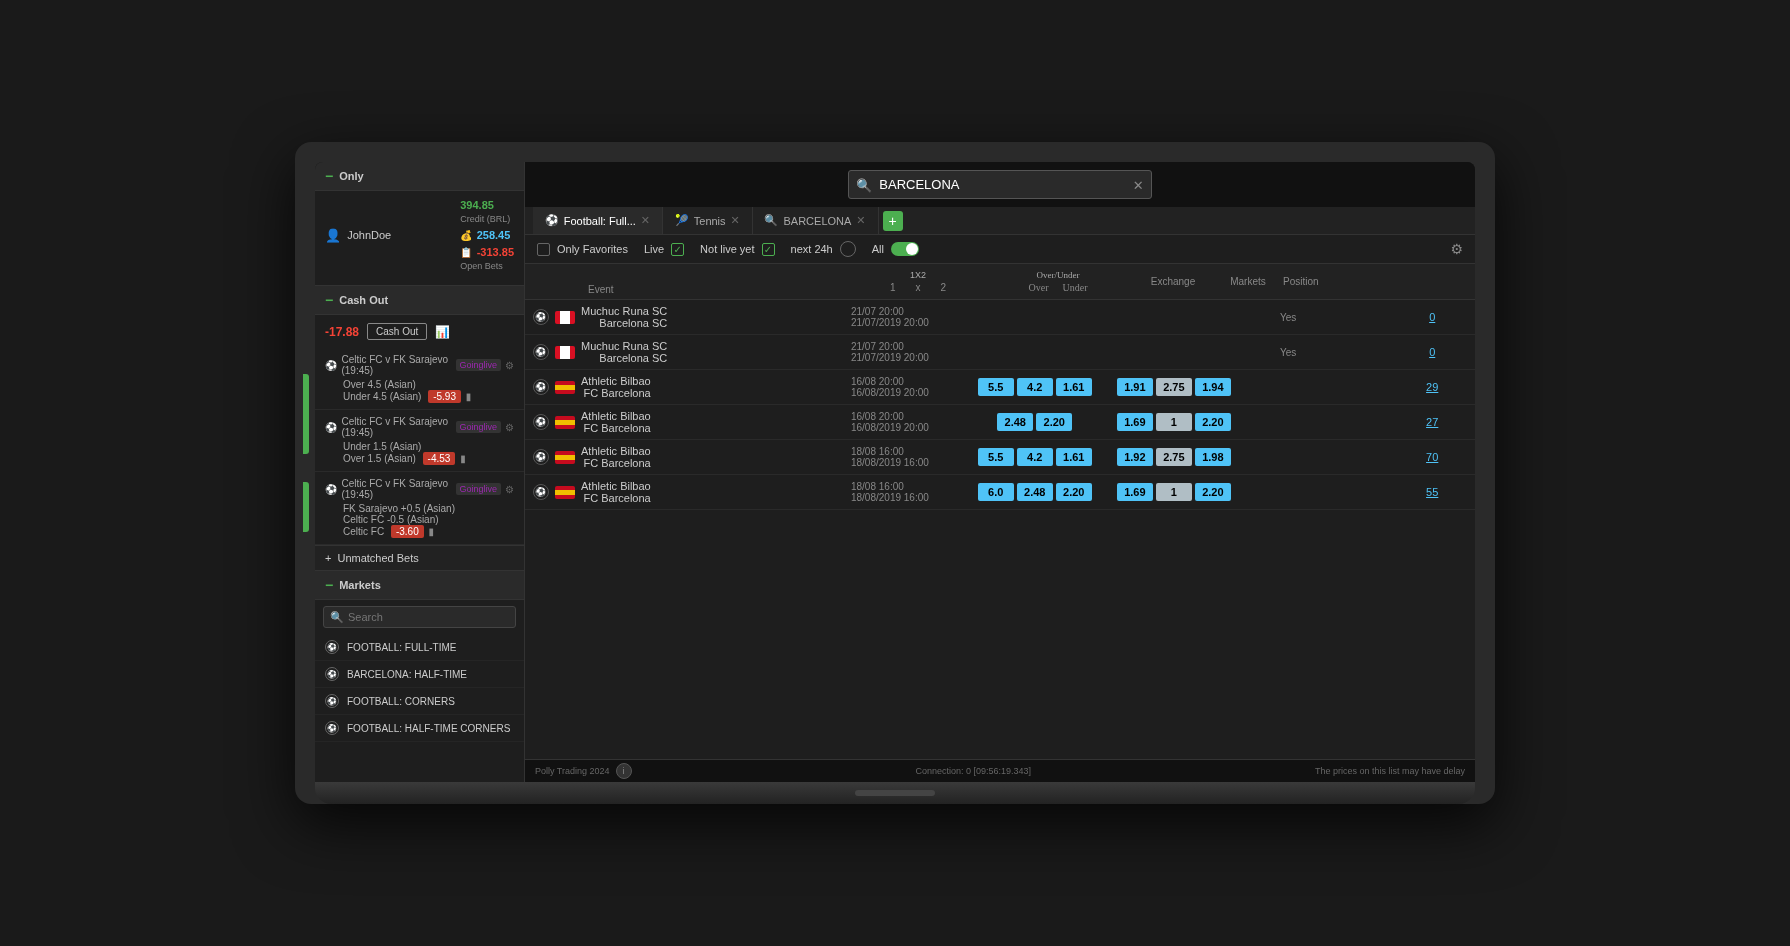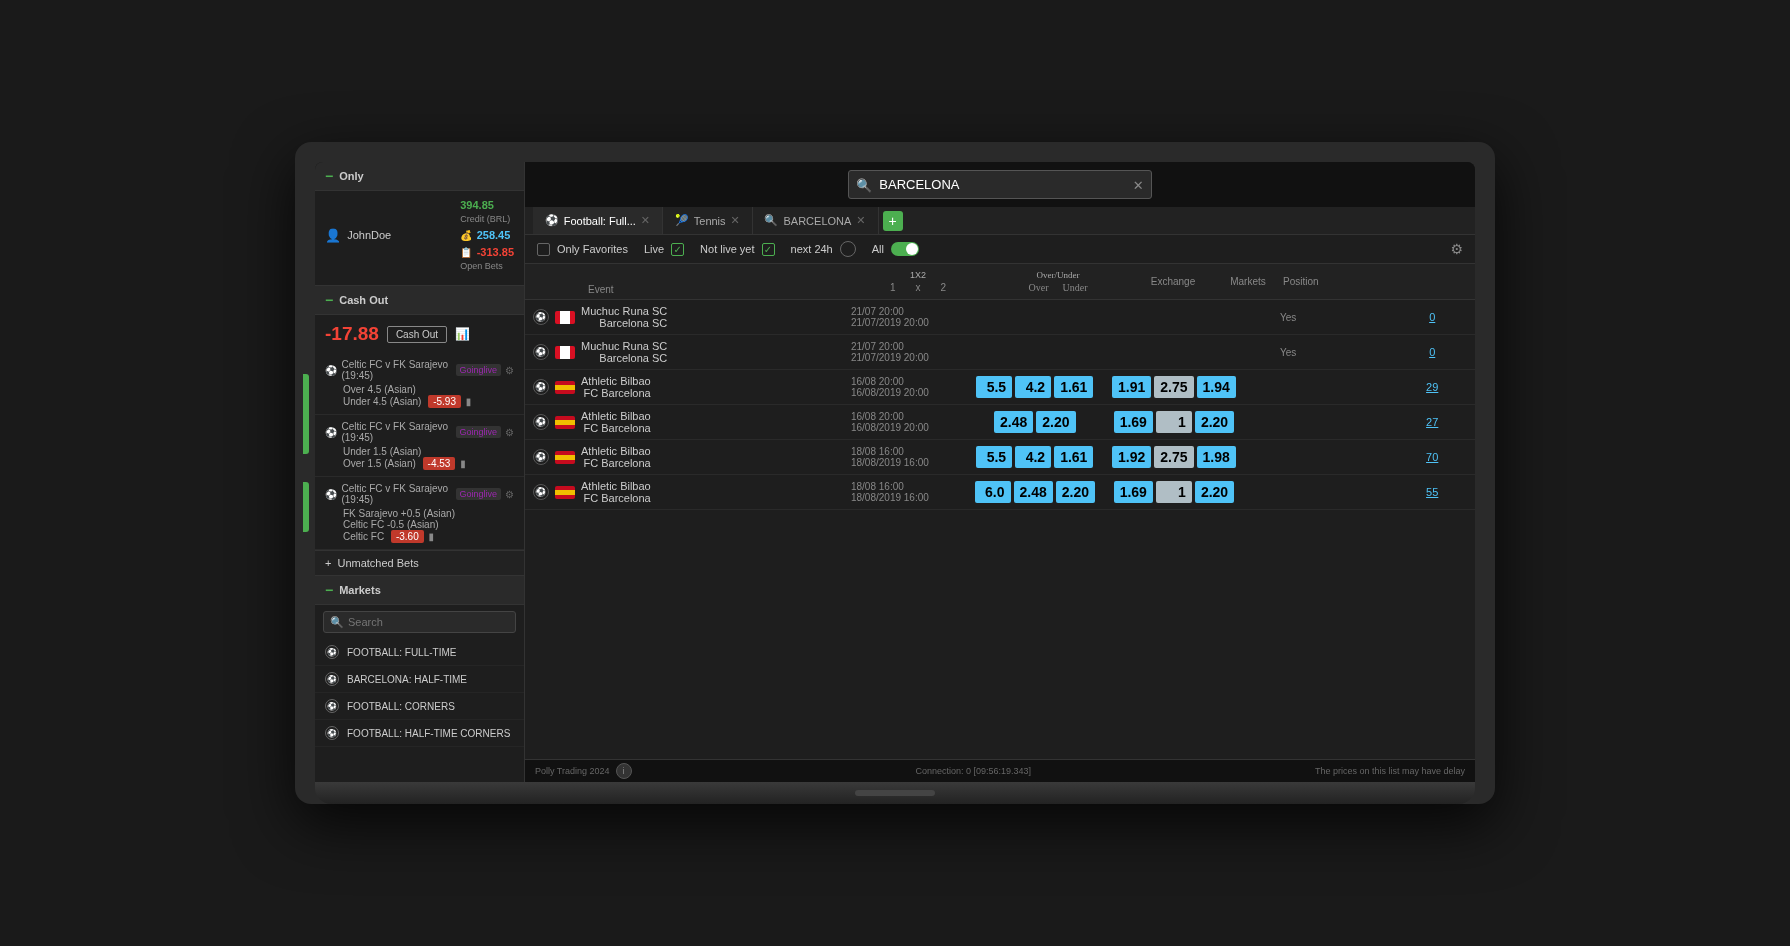--- a/index.html
+++ b/index.html
@@ -195,21 +195,21 @@
     .cashout-value-row {
       display: flex;
       align-items: center;
       gap: 8px;
       padding: 8px 10px;
       background: #1e1e1e;
     }
 
     .cashout-amount {
       color: #f44336;
-      font-size: 19px;
+      font-size: 12px;
       font-weight: bold;
     }
 
     .cashout-btn {
       background: transparent;
       border: 1px solid #888;
       color: #ccc;
       padding: 2px 8px;
       font-size: 10px;
       cursor: pointer;
@@ -502,23 +502,23 @@
       font-size: 9px;
       color: #888;
       flex-shrink: 0;
     }
 
     .odds-cell {
       background: #4FC3F7;
       color: #000;
       padding: 3px 6px;
       border-radius: 2px;
-      font-size: 14px;
+      font-size: 11px;
       font-weight: bold;
-      text-align: right;
+      text-align: center;
       min-width: 36px;
     }
 
     .odds-cell.gray {
       background: #b0bec5;
     }
 
     .position-link {
       color: #4FC3F7;
       font-size: 11px;

